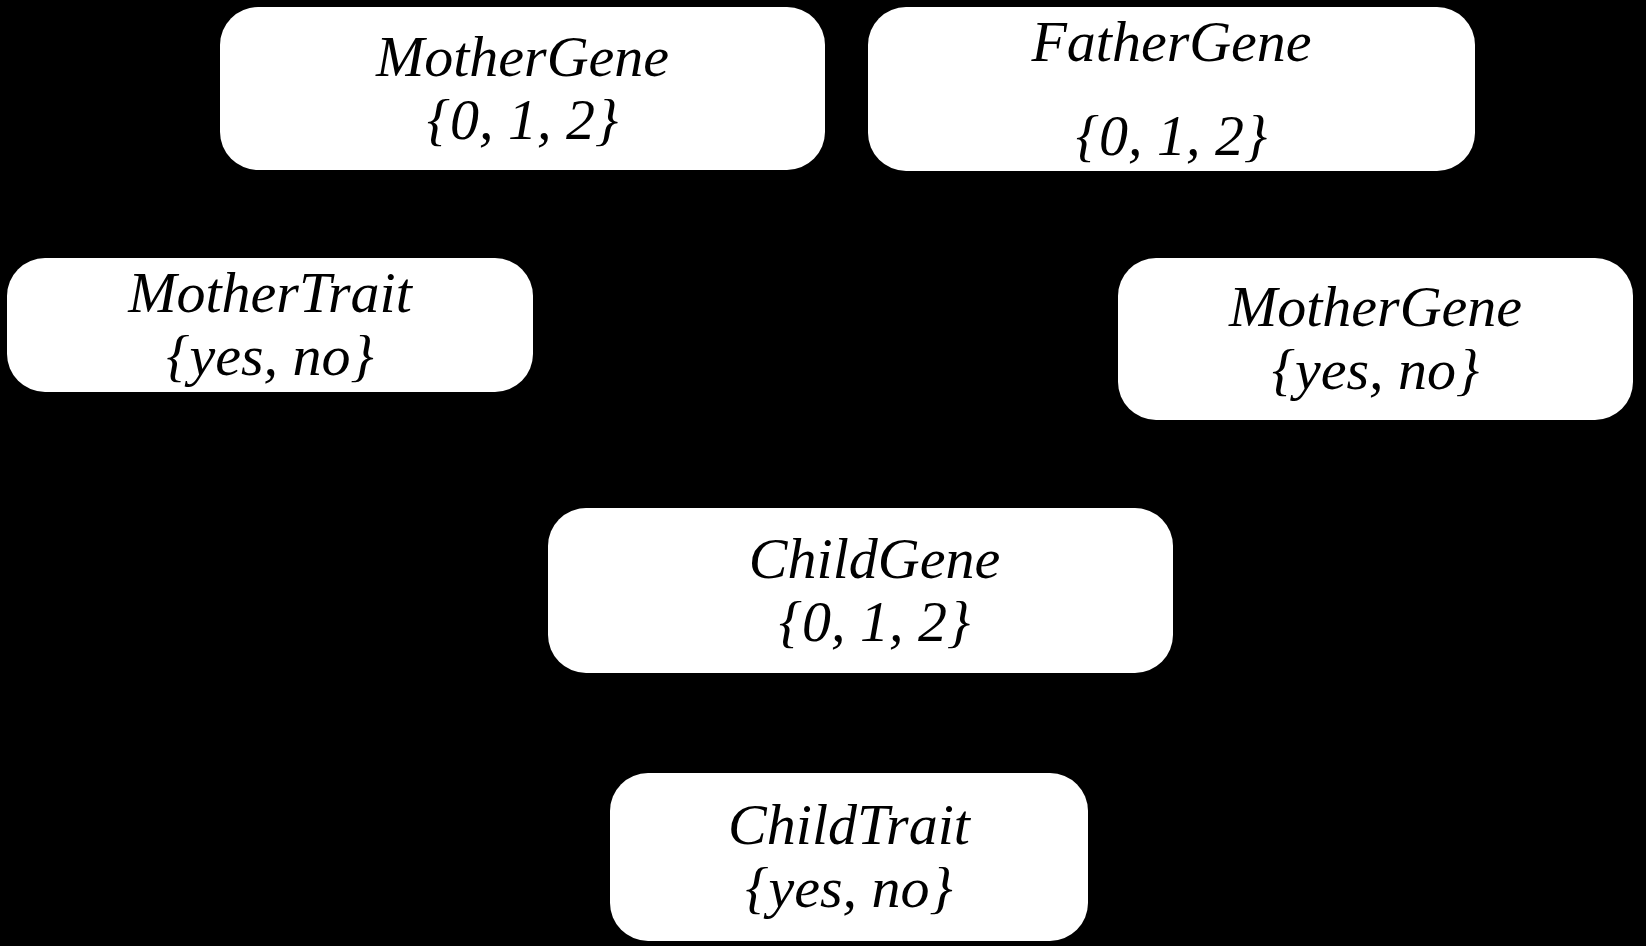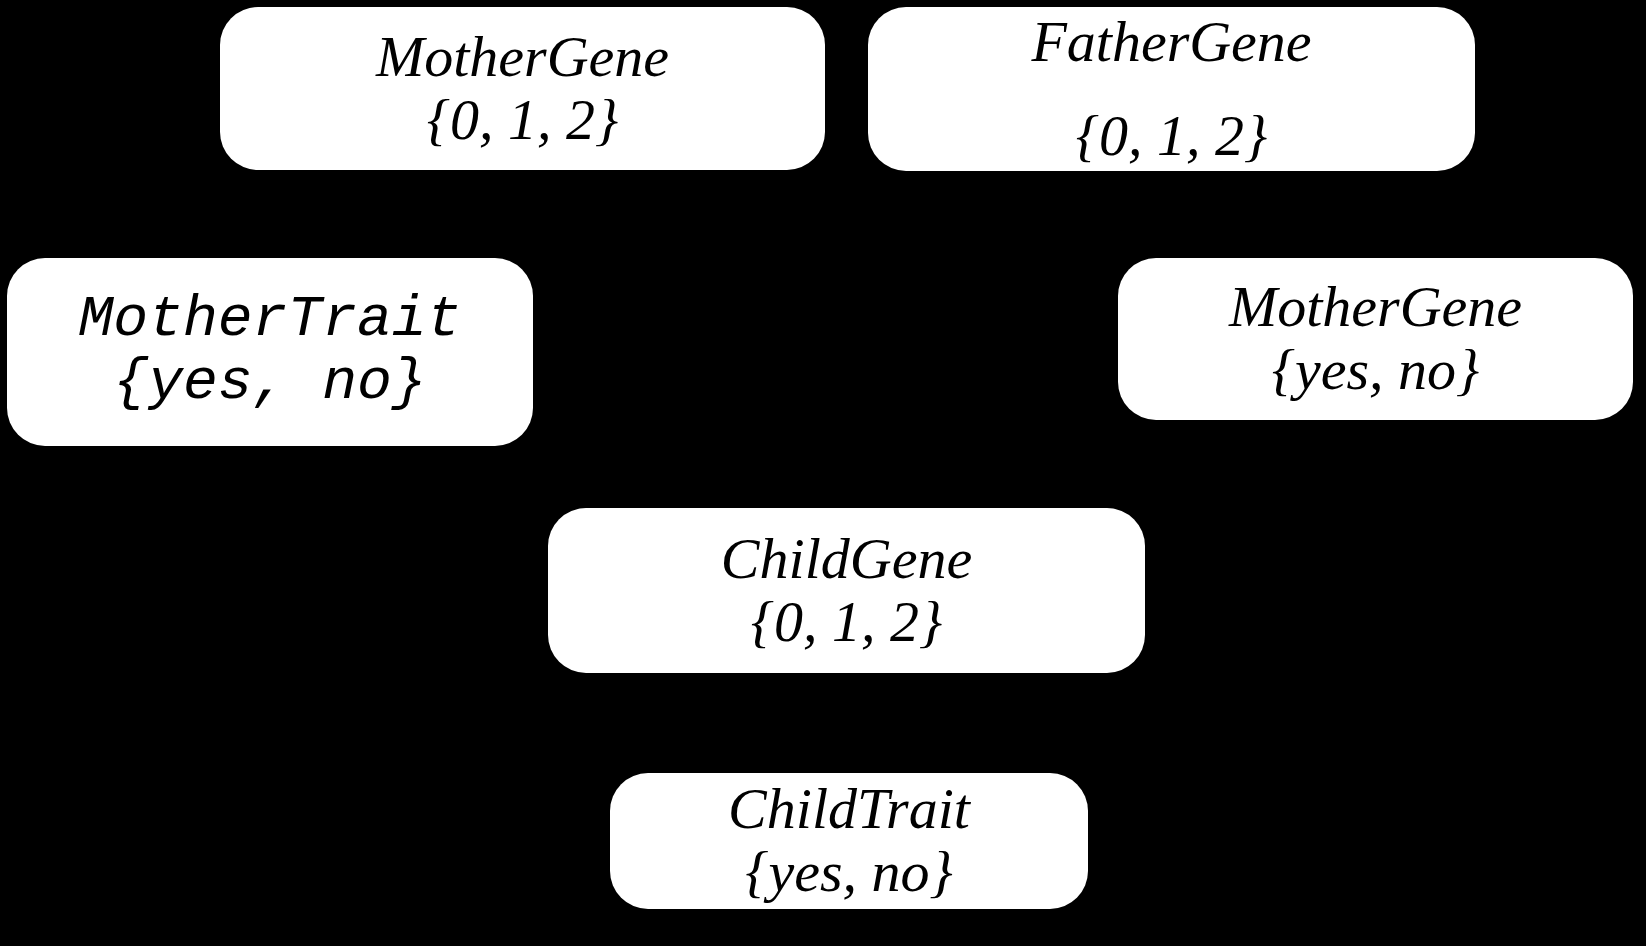--- a/index.html
+++ b/index.html
@@ -29,24 +29,24 @@
     font-size: 58px;
     line-height: 1.08;
   }
   .node .node-label,
   .node .node-domain {
     white-space: nowrap;
   }
   
   .node-mother-gene  { left: 220px;  top: 7px;   width: 605px; height: 163px; }
   .node-father-gene  { left: 868px;  top: 7px;   width: 607px; height: 164px; gap: 31px; }
-  .node-mother-trait { left: 7px;    top: 258px; width: 526px; height: 188px; font-family: Liberation Mono, monospace; }
+  .node-mother-trait { left: 7px;    top: 258px; width: 526px; height: 134px; }
   .node-father-trait { left: 1118px; top: 258px; width: 515px; height: 162px; }
-  .node-child-gene   { left: 548px;  top: 508px; width: 597px; height: 165px; }
-  .node-child-trait  { left: 610px;  top: 773px; width: 478px; height: 136px; }
+  .node-child-gene   { left: 548px;  top: 508px; width: 597px; height: 165px; padding-left: 28px; }
+  .node-child-trait  { left: 610px;  top: 773px; width: 478px; height: 168px; }
 </style>
 </head>
 <body>
 
 <div class="canvas" style="--bg: #000000; --node-fill: #ffffff; --node-text: #000000;">
 
   <div class="node node-mother-gene">
     <div class="node-label">MotherGene</div>
     <div class="node-domain">{0, 1, 2}</div>
   </div>

